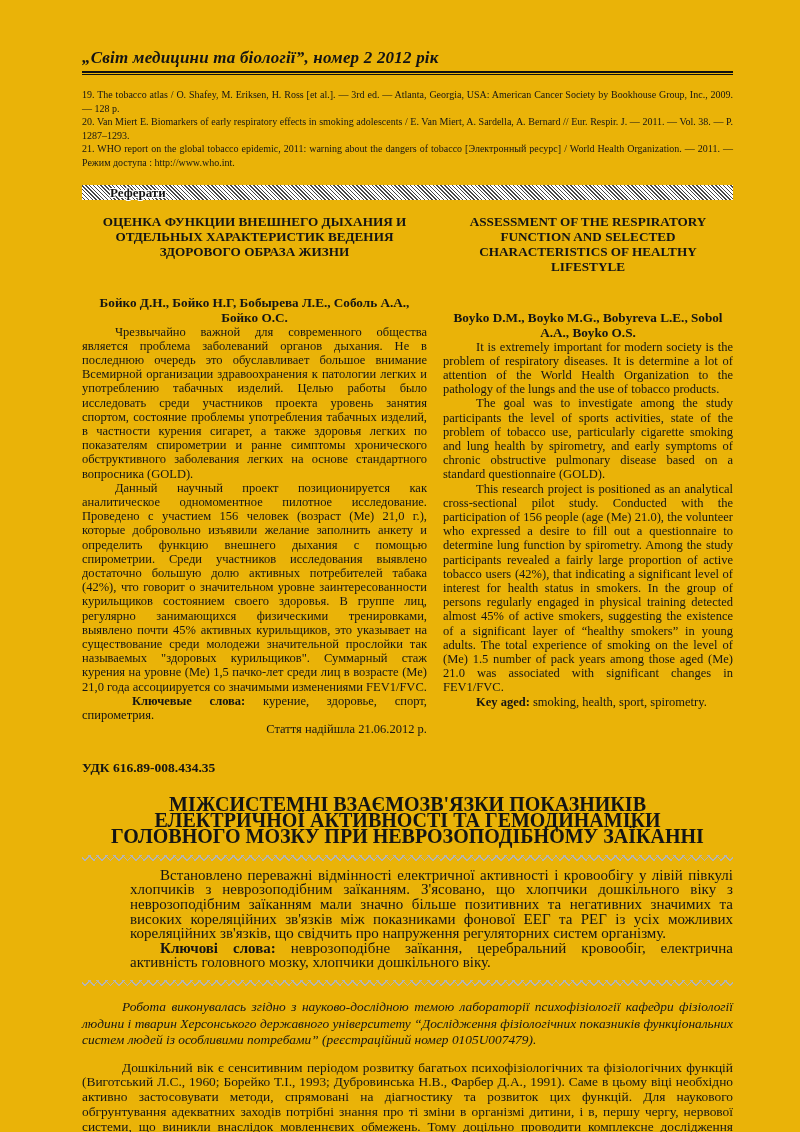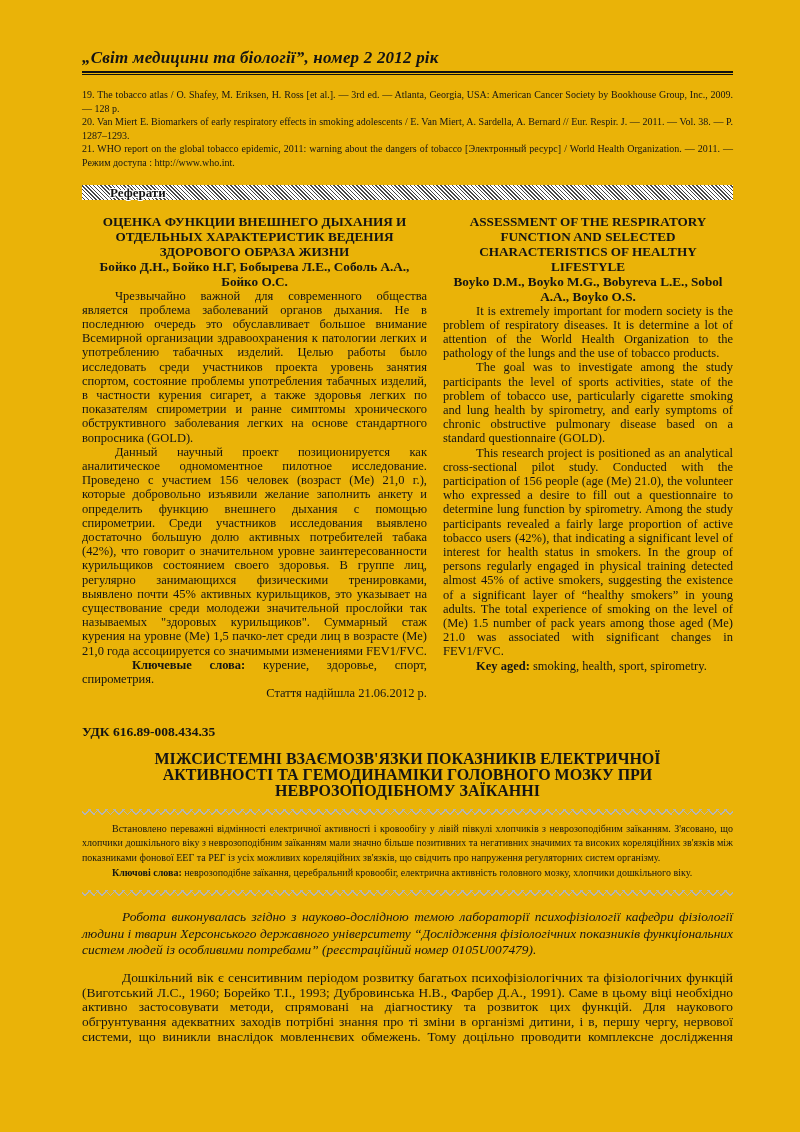--- a/index.html
+++ b/index.html
@@ -25,38 +25,38 @@
     text-shadow:-1px 0 0 #fff,1px 0 0 #fff,0 -1px 0 #fff,0 1px 0 #fff,
                 -1px -1px 0 #fff,1px 1px 0 #fff,-1px 1px 0 #fff,1px -1px 0 #fff;
   }
   .section-bar{height:15px;margin-top:15px;display:flex;align-items:flex-start;}
   .section-bar .halo{font-size:13px;padding-left:28px;}
   .columns{margin-top:14px;display:flex;}
   .col{font-size:12.5px;line-height:14.2px;}
   .col-left{width:345px;margin-right:16px;}
   .col-right{width:290px;}
   .col-title{font-weight:bold;text-align:center;font-size:13.2px;line-height:15px;padding:0 6px;}
-  .col-authors{font-weight:bold;text-align:center;font-size:13.2px;line-height:15px;}
+  .col-authors{font-weight:bold;text-align:center;font-size:13.2px;line-height:15px;margin-top:36px;}
   .para{margin:0;text-align:justify;text-indent:33px;}
   .kw-ru{text-indent:50px;}
   .received{text-align:right;margin-top:0;}
   .udk{margin-top:24px;font-weight:bold;font-size:13.5px;}
   .authors-bar{margin-top:13px;padding:2px 0 3px 0;text-align:center;}
   .authors-bar .halo{font-size:13.5px;line-height:16px;}
   .art-title{
-    margin-top:11px;text-align:center;font-weight:bold;
-    font-size:16px;line-height:15.8px;padding:0 28px;
+    margin-top:21px;text-align:center;font-weight:bold;
+    font-size:20px;line-height:15.8px;padding:0 28px;
   }
   .zigzag{
     height:6px;margin-top:10px;
     background:
       repeating-linear-gradient(45deg,transparent 0 2px,#b4b4b4 2px 3.2px,transparent 3.2px 6px),
       repeating-linear-gradient(-45deg,transparent 0 2px,#b4b4b4 2px 3.2px,transparent 3.2px 6px);
   }
-  .abstract-uk{font-size:10px;line-height:14.6px;margin-top:7px;text-indent:30px;}
+  .abstract-uk{font-size:15px;line-height:14.6px;margin-top:7px;text-indent:30px;margin-left:48px;}
   .abstract-uk.kw{margin-top:0;}
   .funding{
     margin:13px 0 0 0;font-style:italic;font-size:13.4px;line-height:16.5px;
     text-align:justify;text-indent:40px;font-weight:500;
   }
   .body-para{
     margin:12px 0 0 0;font-size:13.4px;line-height:14.8px;
     text-align:justify;text-align-last:justify;text-indent:40px;
   }
 </style>

